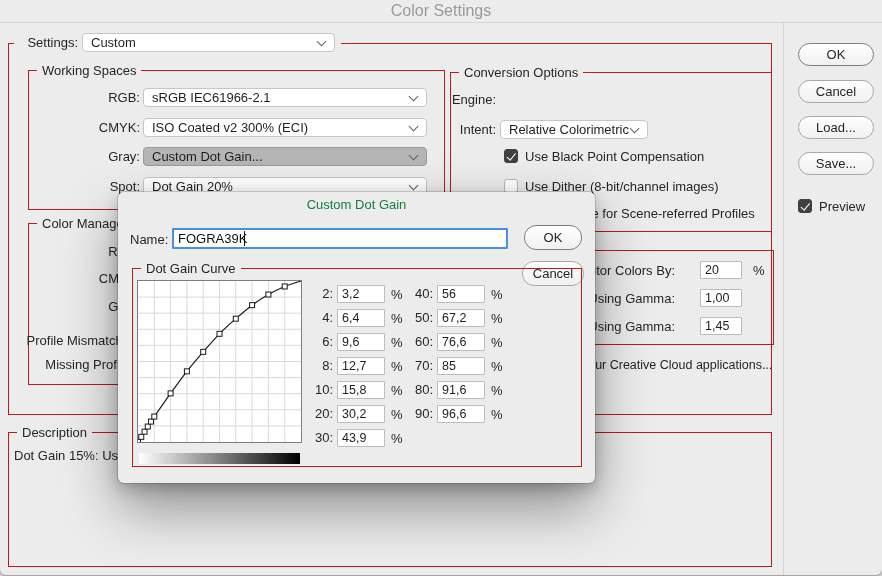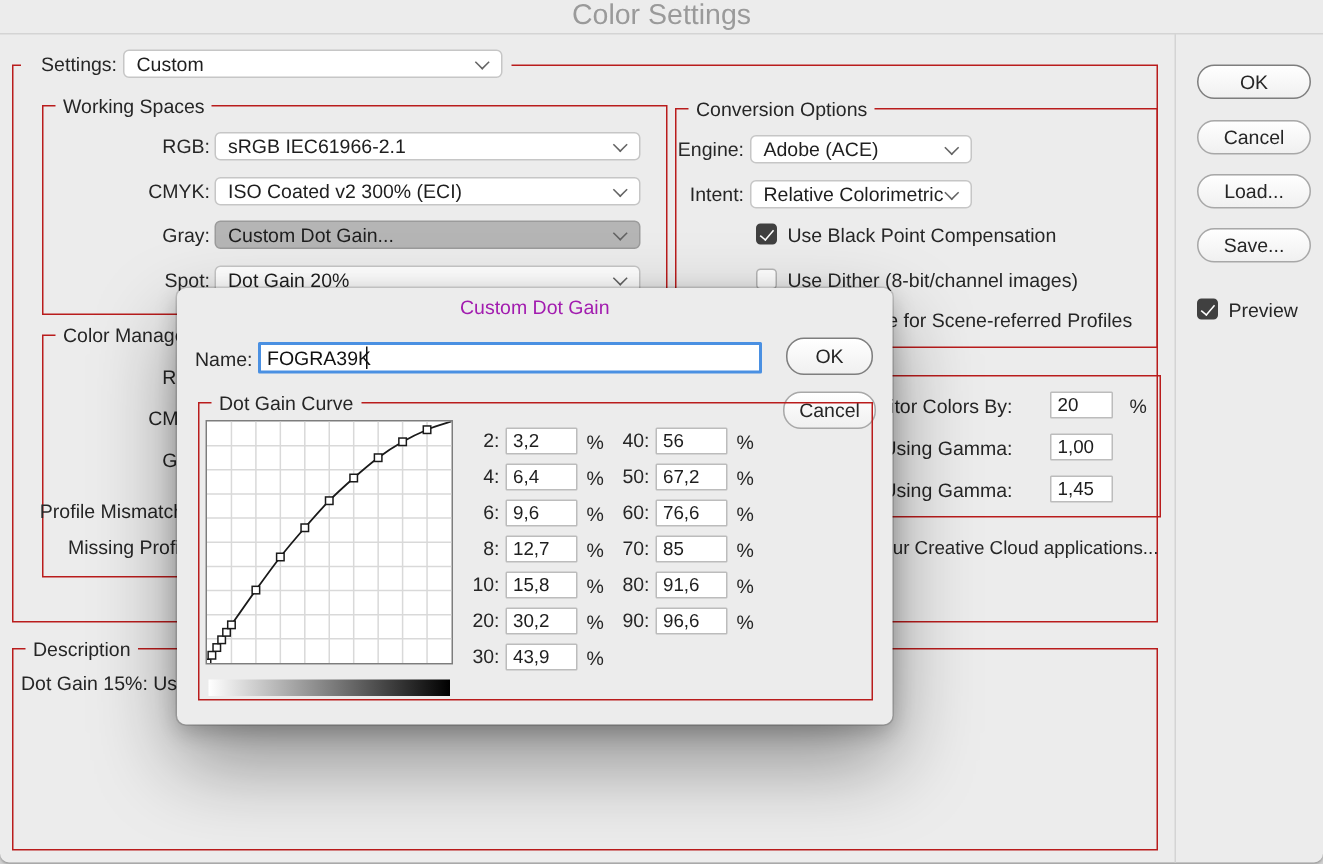--- a/index.html
+++ b/index.html
@@ -9,21 +9,21 @@
     color:#262626;-webkit-font-smoothing:antialiased;position:relative;overflow:hidden;
   }
   .window{
     position:absolute;left:0;top:0;width:882px;height:575px;background:#ececec;
     border-radius:0 0 6px 6px;overflow:hidden;box-shadow:0 1px 2px rgba(0,0,0,.3);
   }
   .titlebar{
     position:absolute;left:0;top:0;width:100%;height:22px;
     border-bottom:1px solid #d4d4d4;display:flex;align-items:center;justify-content:center;
   }
-  .titlebar .title{font-size:19px;color:#9a9a9a;}
+  .titlebar .title{font-size:16px;color:#9a9a9a;}
   .group{position:absolute;border:1px solid #b91c1c;}
   .group-label{
     position:absolute;top:-8px;left:8px;background:#ececec;padding:0 5px;
     font-size:13px;color:#262626;white-space:nowrap;line-height:15px;
   }
   .lbl{font-size:13px;color:#262626;white-space:nowrap;}
   .row{position:absolute;display:flex;align-items:center;}
   .row .lbl-box{text-align:right;flex:none;}
   .dropdown{
     position:relative;flex:none;height:19px;background:#fff;border:1px solid #c6c6c6;border-radius:4px;
@@ -56,21 +56,21 @@
     border-radius:1px;outline:none;
   }
   .suffix{position:absolute;font-size:13px;color:#262626;}
   
   .modal{
     position:absolute;left:118px;top:192px;width:477px;height:291px;background:#ececec;
     border-radius:6px;box-shadow:0 0 0 1px rgba(0,0,0,.14),0 25px 55px rgba(0,0,0,.4),0 5px 15px rgba(0,0,0,.22);
     z-index:10;
   }
   .modal-title{
-    position:absolute;top:5px;left:0;width:100%;text-align:center;font-size:13px;color:#a21caf;
+    position:absolute;top:5px;left:0;width:100%;text-align:center;font-size:13px;color:#15803d;
   }
   .name-input{
     position:absolute;left:54px;top:36px;width:336px;height:21px;background:#fff;
     border:2px solid #4a90e2;box-sizing:border-box;font-size:13px;color:#111;
     padding:0 0 0 4px;font-family:"Liberation Sans","DejaVu Sans",sans-serif;outline:none;border-radius:1px;
   }
   .caret{position:absolute;left:126px;top:39px;width:1px;height:15px;background:#111;}
   .graph{
     position:absolute;left:19px;top:88px;width:165px;height:163px;background:#fff;
     border:1px solid #7d7d7d;box-sizing:border-box;
@@ -152,24 +152,20 @@
   </div>
   <div class="row" style="left:0px;top:356px;height:16px;">
     <span class="lbl lbl-box" style="width:140px;">Missing Profiles:</span>
   </div>
 
   <div class="group" style="left:450px;top:72px;width:320px;height:158px;">
     <span class="group-label">Conversion Options</span>
   </div>
   <div class="row" style="left:448px;top:90px;height:19px;">
     <span class="lbl lbl-box" style="width:48px;">Engine:</span>
-    <div class="dropdown" style="margin-left:4px;width:148px;">
-      <span>Adobe (ACE)</span>
-      <span class="chevron"></span>
-    </div>
   </div>
   <div class="row" style="left:504px;top:148px;height:16px;">
     <span class="checkbox checked"></span>
     <span class="cb-label">Use Black Point Compensation</span>
   </div>
   <div class="row" style="left:448px;top:120px;height:19px;">
     <span class="lbl lbl-box" style="width:48px;">Intent:</span>
     <div class="dropdown" style="margin-left:4px;width:148px;">
       <span>Relative Colorimetric</span>
       <span class="chevron"></span>

